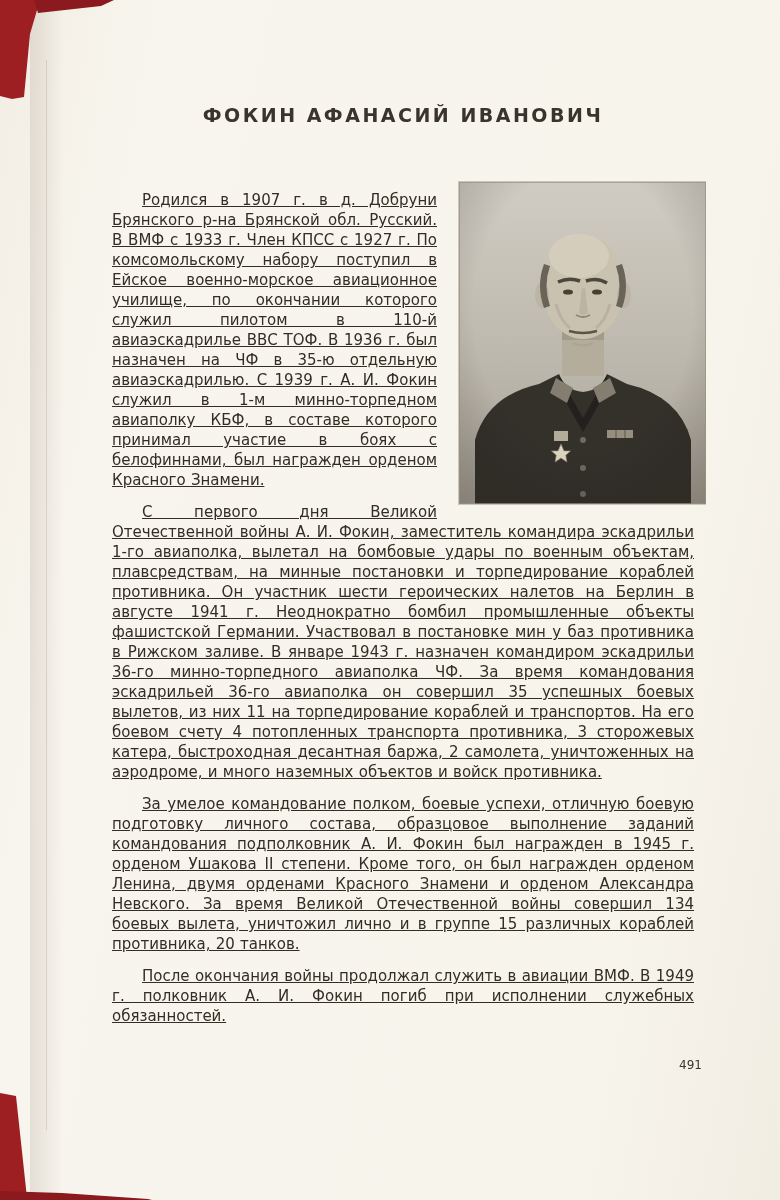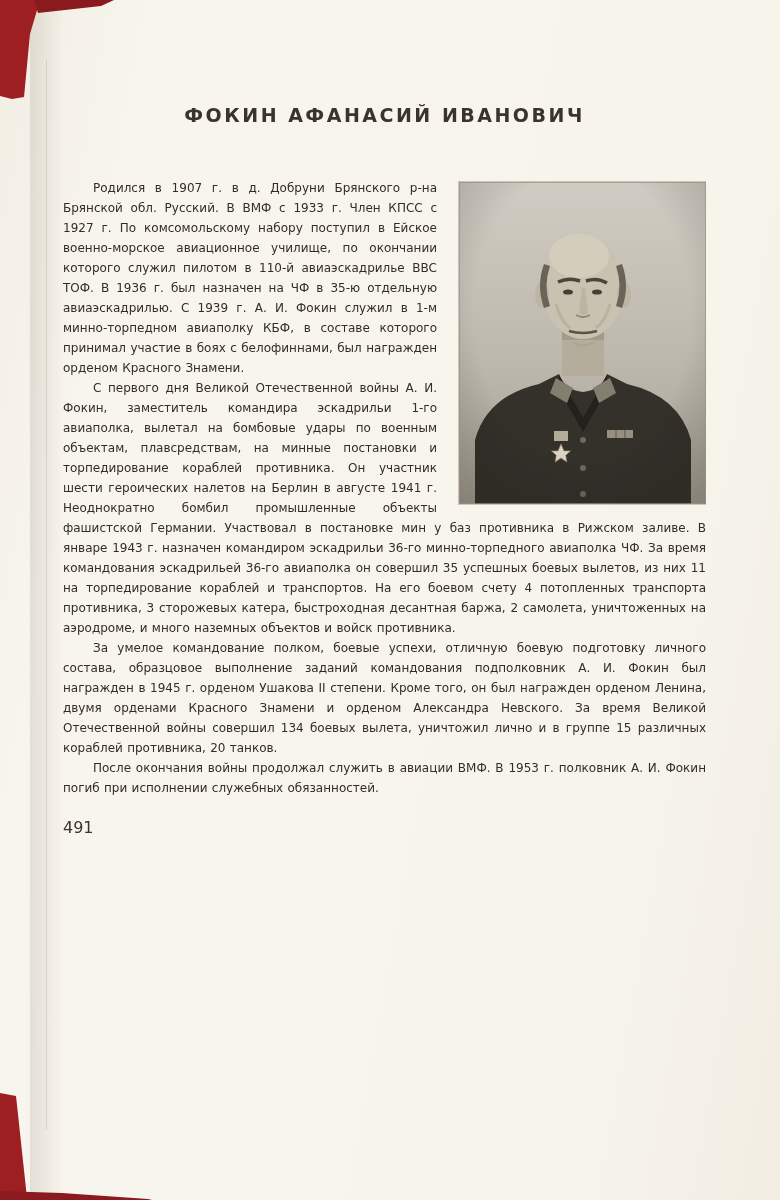--- a/index.html
+++ b/index.html
@@ -27,53 +27,55 @@
     pointer-events: none;
   }
   .gutter-line {
     position: absolute; left: 46px; top: 60px;
     width: 1px; height: 1070px;
     background: rgba(110,95,75,0.18);
     pointer-events: none;
   }
   .article {
     position: relative;
-    padding: 104px 74px 0 63px;
+    padding: 104px 74px 0 100px;
   }
   h1.title {
     margin: 0 0 52px 0;
     font-size: 19px;
     font-weight: bold;
     letter-spacing: 2.5px;
     text-align: center;
     color: #3a342c;
   }
   .body-text { overflow: hidden; }
   .body-text p {
-    margin: 0;
-    font-size: 12px;
+    margin: 12px;
+    font-size: 15px;
     line-height: 20px;
     text-align: justify;
     text-indent: 30px;
     color: #332d24;
     hyphens: auto;
     word-spacing: 0.5px;
+    text-decoration: underline;
   }
   figure.photo {
     float: right;
     margin: 4px 0 14px 22px;
     padding: 0;
     width: 247px; height: 322px;
     box-shadow: 0 0 0 1px rgba(120,112,96,0.35);
     background: #bdb8ad;
   }
   .page-number {
+    text-align: right;
     padding-right: 4px;
     margin-top: 20px;
-    font-size: 16px;
+    font-size: 12px;
     color: #3a352c;
   }
 </style>
 </head>
 <body>
 
 <div class="page">
 
   <div class="gutter-shadow"></div>
   <div class="gutter-line"></div>
@@ -142,21 +144,21 @@
           </g>
 
           <rect width="247" height="322" fill="url(#phvig)"></rect>
           <rect x="0.5" y="0.5" width="246" height="321" fill="none" stroke="#97917f" stroke-width="1" opacity="0.7"></rect>
         </svg>
       </figure>
 
       <p>Родился в 1907 г. в д. Добруни Брянского р-на Брянской обл. Русский. В ВМФ с 1933 г. Член КПСС с 1927 г. По комсомольскому набору поступил в Ейское военно-морское авиационное училище, по окончании которого служил пилотом в 110-й авиаэскадрилье ВВС ТОФ. В 1936 г. был назначен на ЧФ в 35-ю отдельную авиаэскадрилью. С 1939 г. А. И. Фокин служил в 1-м минно-торпедном авиаполку КБФ, в составе которого принимал участие в боях с белофиннами, был награжден орденом Красного Знамени.</p>
       <p>С первого дня Великой Отечественной войны А. И. Фокин, заместитель командира эскадрильи 1-го авиаполка, вылетал на бомбовые удары по военным объектам, плавсредствам, на минные постановки и торпедирование кораблей противника. Он участник шести героических налетов на Берлин в августе 1941 г. Неоднократно бомбил промышленные объекты фашистской Германии. Участвовал в постановке мин у баз противника в Рижском заливе. В январе 1943 г. назначен командиром эскадрильи 36-го минно-торпедного авиаполка ЧФ. За время командования эскадрильей 36-го авиаполка он совершил 35 успешных боевых вылетов, из них 11 на торпедирование кораблей и транспортов. На его боевом счету 4 потопленных транспорта противника, 3 сторожевых катера, быстроходная десантная баржа, 2 самолета, уничтоженных на аэродроме, и много наземных объектов и войск противника.</p>
       <p>За умелое командование полком, боевые успехи, отличную боевую подготовку личного состава, образцовое выполнение заданий командования подполковник А. И. Фокин был награжден в 1945 г. орденом Ушакова II степени. Кроме того, он был награжден орденом Ленина, двумя орденами Красного Знамени и орденом Александра Невского. За время Великой Отечественной войны совершил 134 боевых вылета, уничтожил лично и в группе 15 различных кораблей противника, 20 танков.</p>
-      <p>После окончания войны продолжал служить в авиации ВМФ. В 1953 г. полковник А. И. Фокин погиб при исполнении служебных обязанностей.</p>
+      <p>После окончания войны продолжал служить в авиации ВМФ. В 1949 г. полковник А. И. Фокин погиб при исполнении служебных обязанностей.</p>
     </div>
 
     <div class="page-number">491</div>
   </main>
 
   <svg class="edge-art" viewBox="0 0 780 1200">
     <polygon points="0,0 40,0 30,34 24,97 12,99 0,96" fill="#9e1f22"></polygon>
     <polygon points="34,0 114,0 101,6 38,13" fill="#8a1a1d"></polygon>
     <polygon points="0,1093 16,1096 27,1198 30,1200 0,1200" fill="#9e1f22"></polygon>
     <polygon points="0,1191 62,1193 148,1199 152,1200 0,1200" fill="#8a1a1d"></polygon>

